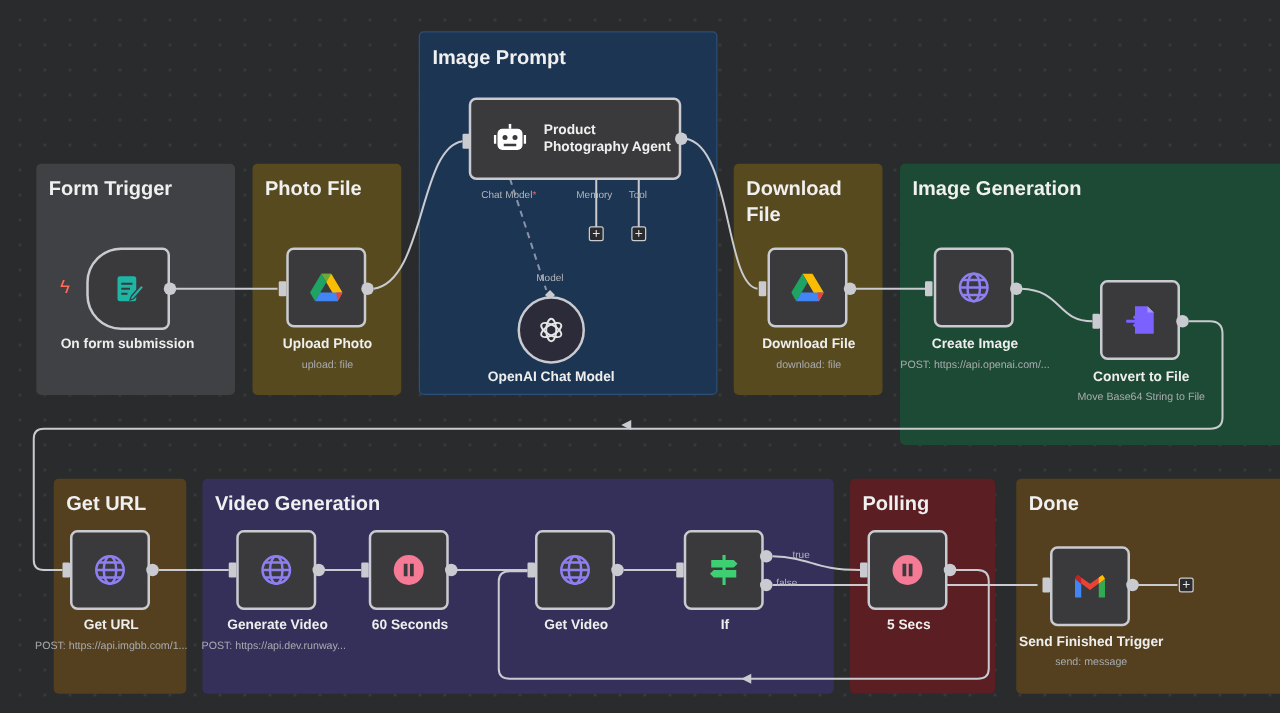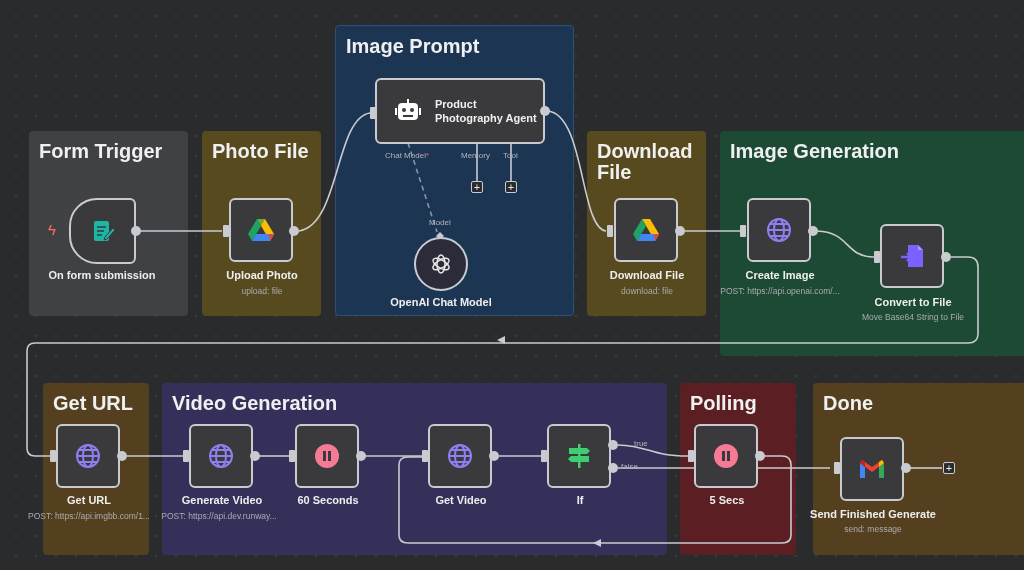--- a/index.html
+++ b/index.html
@@ -1,21 +1,21 @@
 <!DOCTYPE html>
 <html><head>
 <meta charset="utf-8">
 <style>
   html,body{margin:0;padding:0;}
   body{width:1024px;height:570px;overflow:hidden;background:#2a2b2d;
     background-image:radial-gradient(#3b3c3f 1px, transparent 1.2px);
     background-size:20px 20px;background-position:6px 6px;
     font-family:"Liberation Sans", sans-serif;position:relative;}
   .sticky{position:absolute;border-radius:4px;box-sizing:border-box;}
-  .sticky .title{position:absolute;left:10px;top:10px;color:#f0f0f0;font-weight:bold;font-size:20px;line-height:21px;}
+  .sticky .title{position:absolute;left:10px;top:10px;color:#f0f0f0;font-weight:bold;font-size:16px;line-height:21px;}
   .node{position:absolute;width:64px;height:64px;border:2px solid #c9cbd0;border-radius:6px;background:#3a3a3c;box-sizing:border-box;display:flex;align-items:center;justify-content:center;}
   .node.trigger{border-radius:28px 6px 6px 28px;}
   .node.agent{width:170px;height:66px;justify-content:flex-start;padding-left:18px;}
   .node.circle{border-radius:50%;width:54px;height:54px;background:#2b2b3a;}
   .label{position:absolute;color:#eeeeee;font-size:11px;font-weight:bold;text-align:center;white-space:nowrap;transform:translateX(-50%);}
   .sub{position:absolute;color:#a9abb0;font-size:8.5px;text-align:right;white-space:nowrap;transform:translateX(-50%);}
   .port-out{position:absolute;width:10px;height:10px;border-radius:50%;background:#c9cbd0;}
   .port-in{position:absolute;width:6px;height:12px;background:#c9cbd0;border-radius:1px;}
   .small{position:absolute;font-size:8px;color:#b3b5ba;white-space:nowrap;}
   .plus{position:absolute;width:12px;height:12px;border:1.5px solid #c9cbd0;border-radius:2px;background:#2b2b2d;color:#e6e6e6;font-size:11px;line-height:11px;text-align:center;box-sizing:border-box;}
@@ -265,14 +265,14 @@
   <svg width="26" height="20" viewBox="0 0 26 20">
       <path d="M1 4v15h5V8z" fill="#4285f4"></path>
       <path d="M25 4v15h-5V8z" fill="#34a853"></path>
       <path d="M1 4l12 9 12-9-2-3-10 7L3 1z" fill="#ea4335"></path>
       <path d="M20 8l5-4-2-3-3 2z" fill="#fbbc04"></path>
       <path d="M6 8L1 4l2-3 3 2z" fill="#c5221f"></path>
     </svg>
 </div>
 <div class="port-out" style="left:901px;top:463px;"></div>
 <div class="plus" style="left:943px;top:462px;">+</div>
-<div class="label" style="left:873px;top:508px;">Send Finished Generate</div>
+<div class="label" style="left:873px;top:508px;">Send Finished Trigger</div>
 <div class="sub" style="left:873px;top:524px;">send: message</div>
 
 </body></html>

